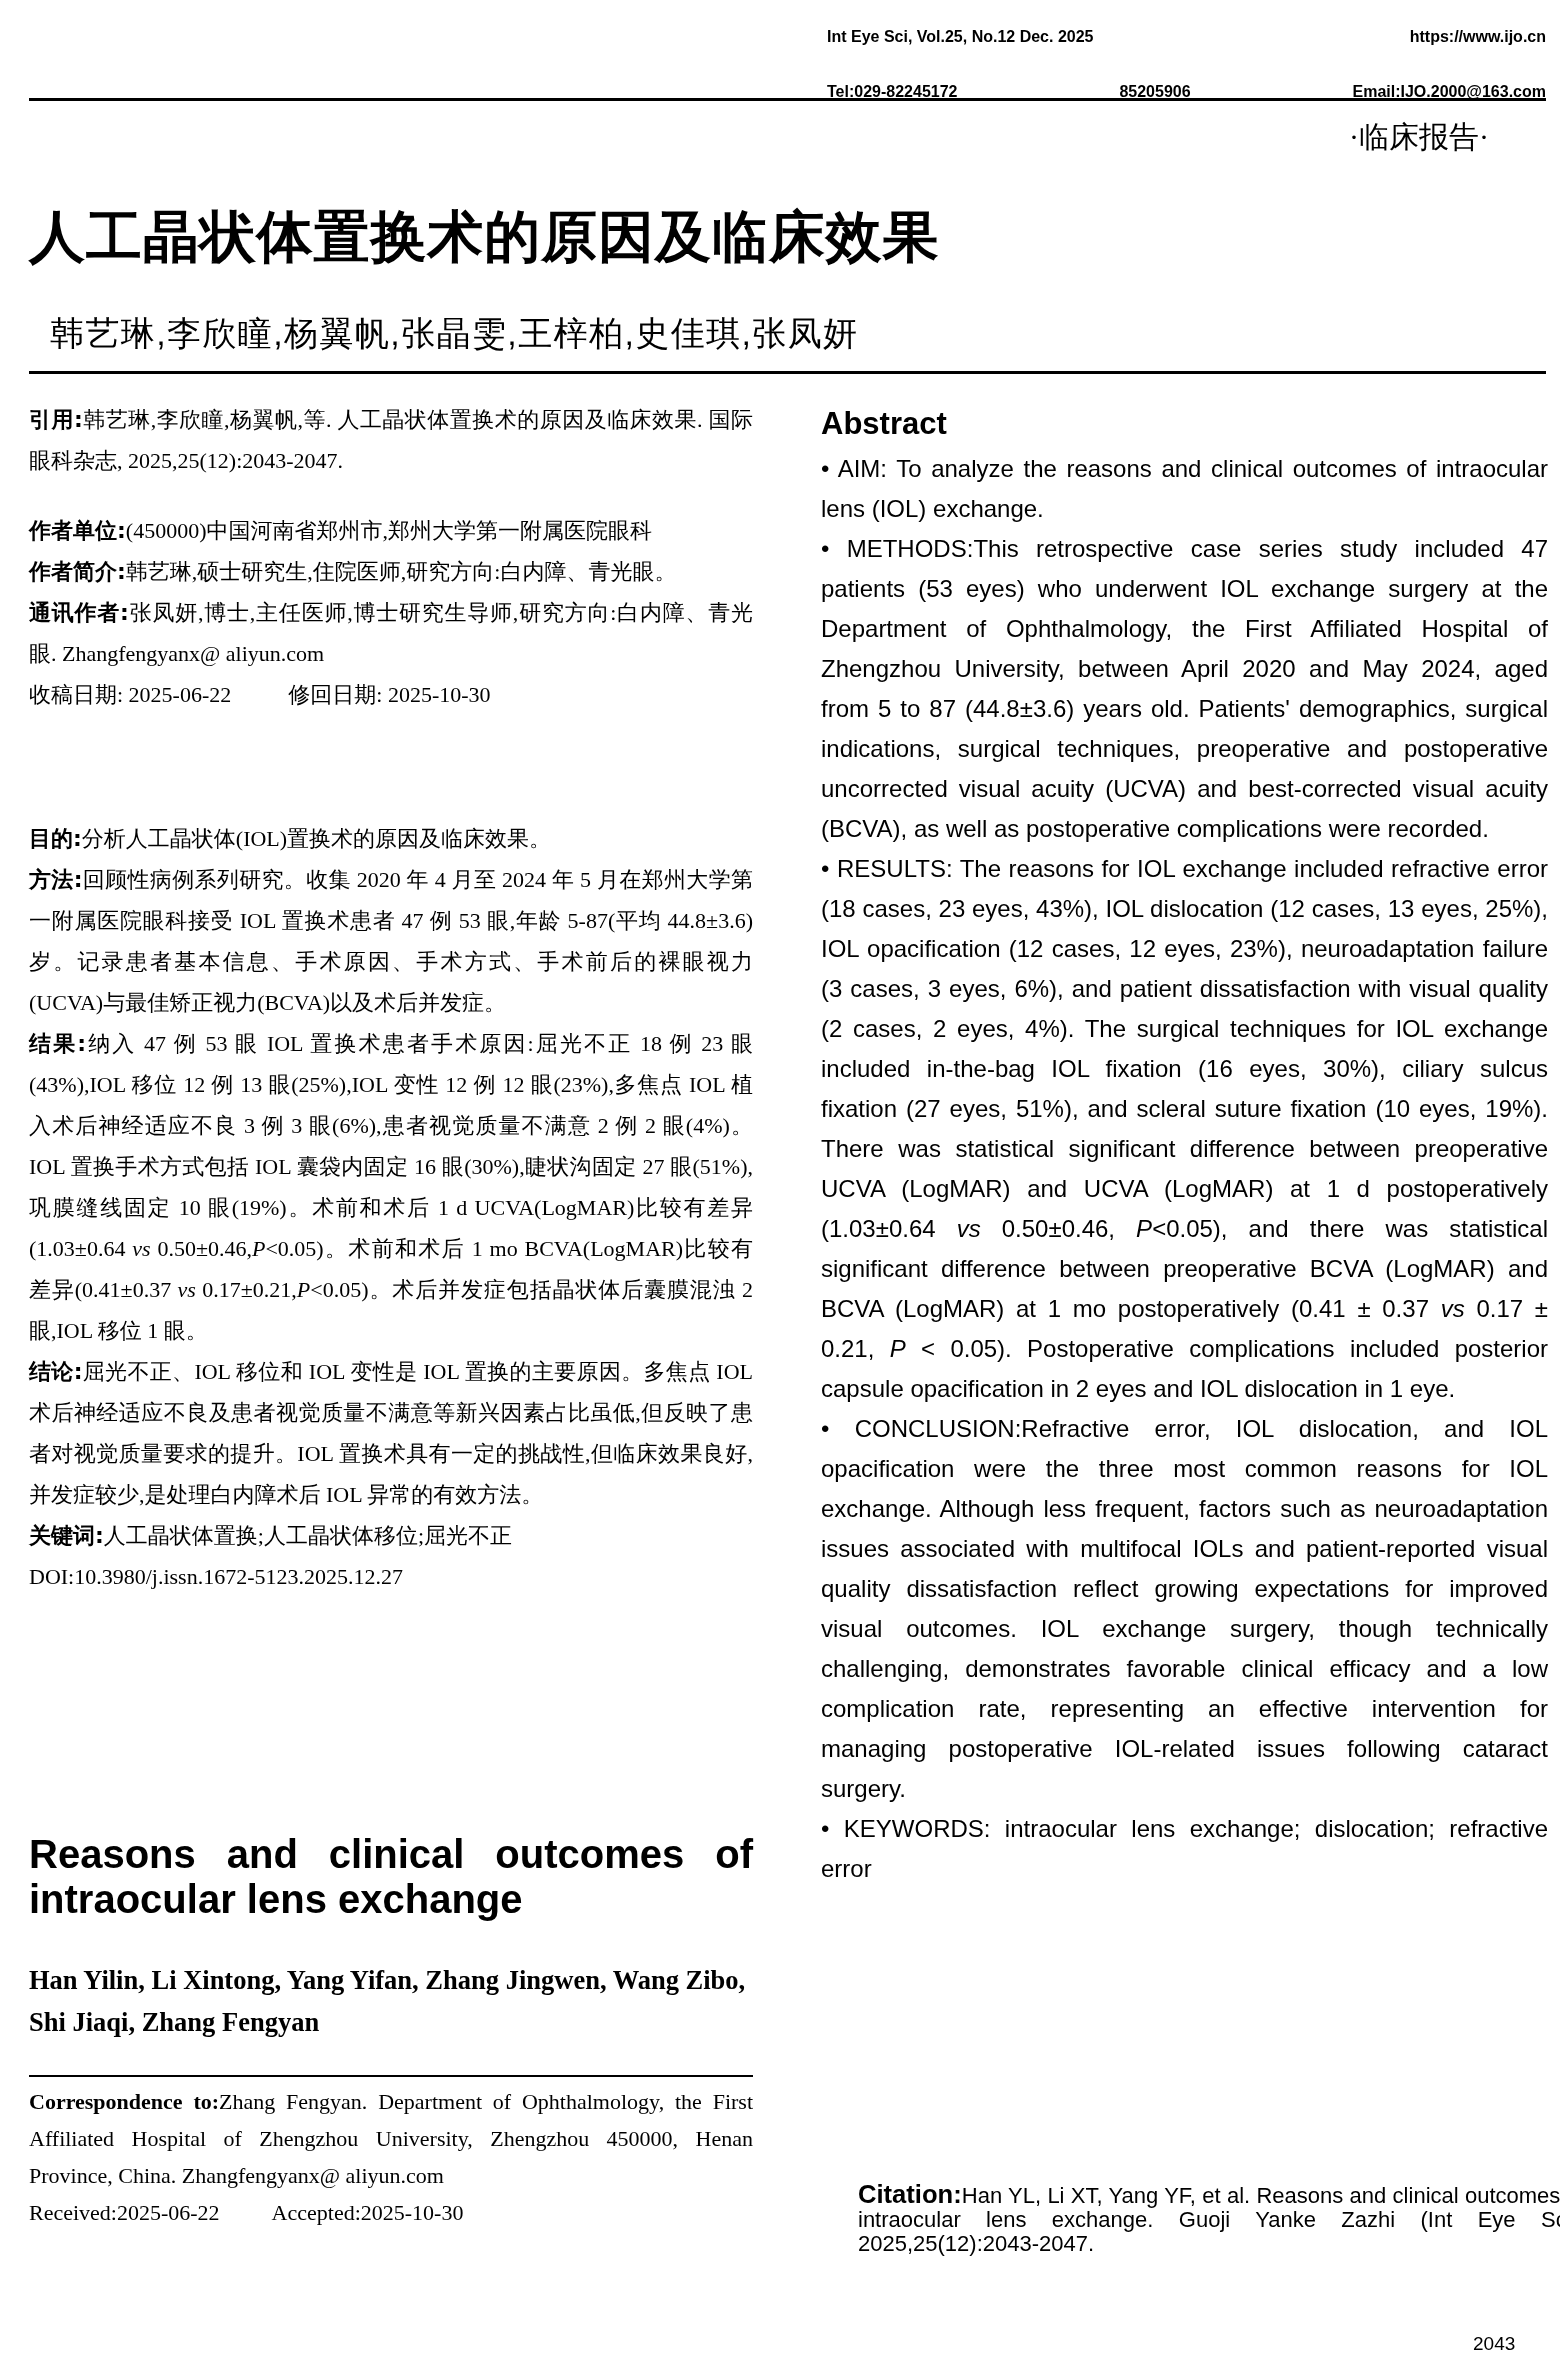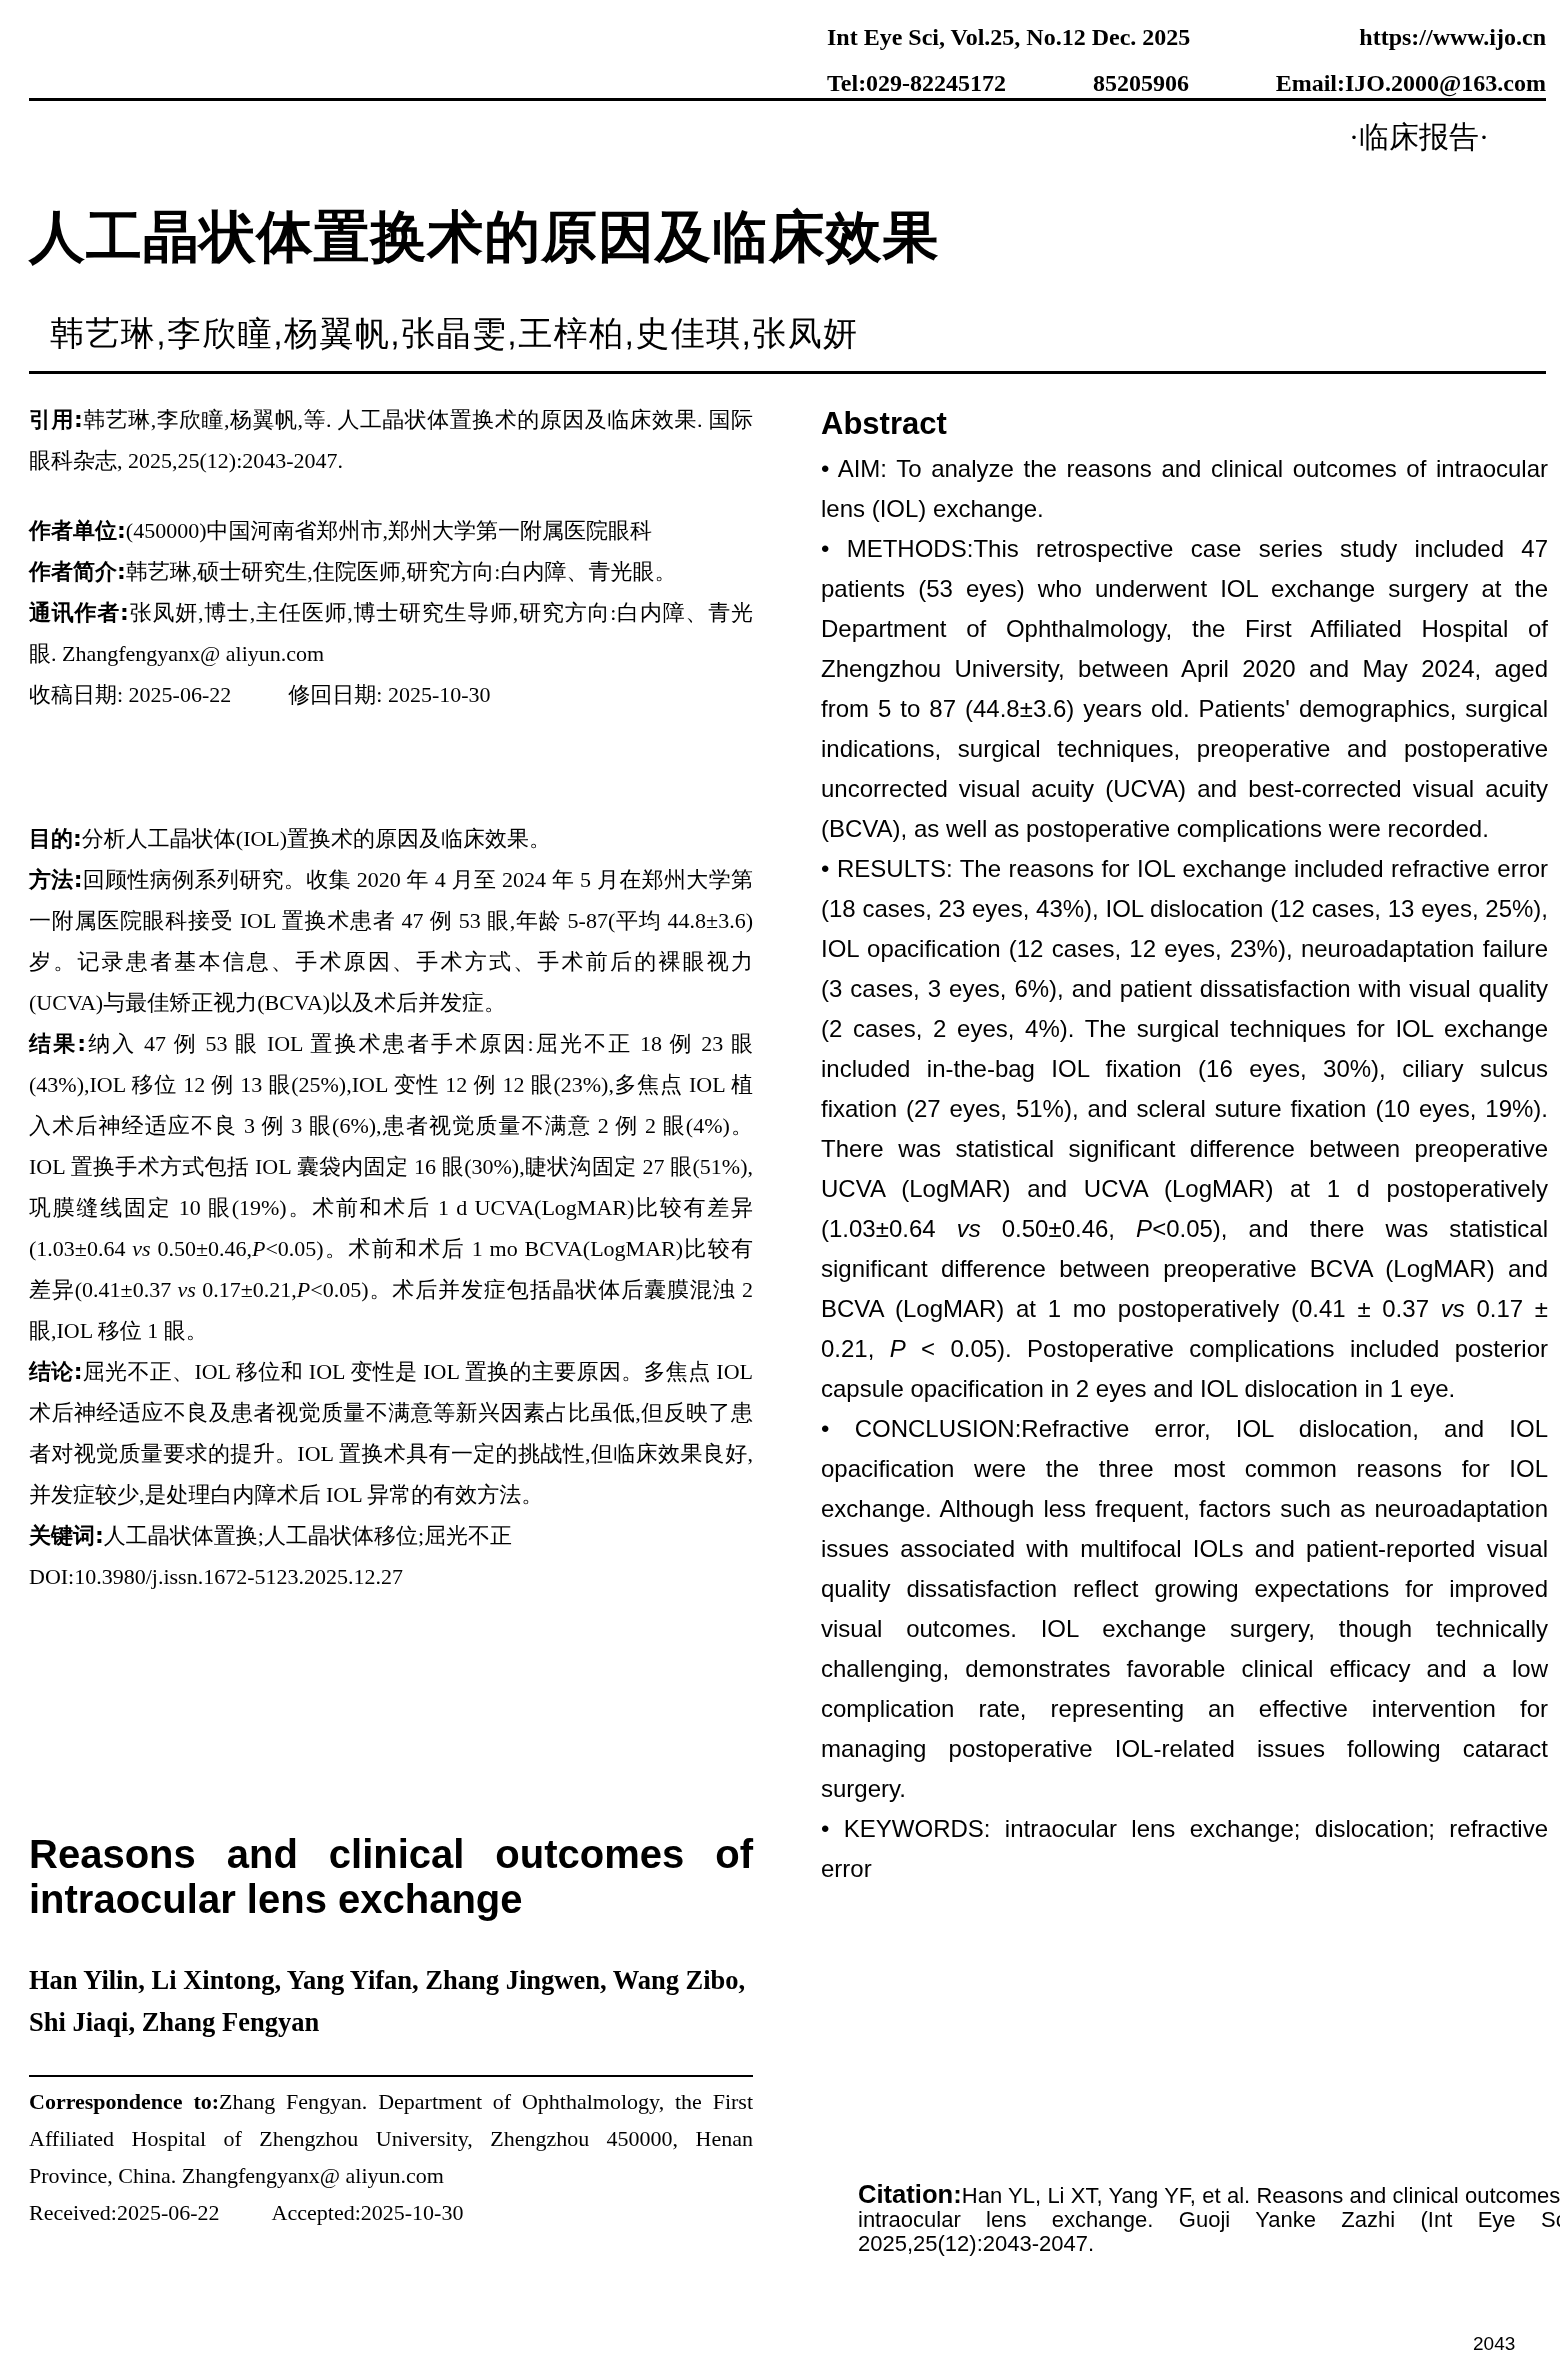--- a/index.html
+++ b/index.html
@@ -1,20 +1,20 @@
 <!DOCTYPE html>
 <html style="font-size:7.6px"><head>
 <meta charset="utf-8">
 <style>
   html, body { margin: 0; padding: 0; background: #ffffff; }
   body { width: 1560px; height: 2366px; position: relative; overflow: hidden; color: #000; }
   .abs { position: absolute; }
 
   
-  .hdr { left: 827px; width: 719px; font-family: Liberation Serif, serif; font-weight: bold; font-size: 24px; line-height: 28px; }
+  .hdr { left: 827px; width: 719px; font-family: Liberation Sans, sans-serif; font-weight: bold; font-size: 16px; line-height: 28px; }
   .hdr-row { display: flex; justify-content: space-between; white-space: nowrap; }
   .hdr-rule { left: 29px; top: 98px; width: 1517px; height: 3.3px; background: #000; }
   .section-tag { right: 71px; top: 118px; font-family: "Liberation Serif", serif; font-size: 30px; line-height: 38px; }
 
   .title-cn { left: 29px; top: 204px; font-family: "DejaVu Sans", sans-serif; font-weight: bold; font-size: 56px; line-height: 66px; letter-spacing: 0.9px; }
   .authors-cn { left: 29px; top: 312px; font-family: Liberation Sans, sans-serif; font-size: 34px; line-height: 43px; letter-spacing: 1.4px; margin-left: 21px; }
   .main-rule { left: 29px; top: 371px; width: 1517px; height: 2.8px; background: #000; }
 
   
   .lcol { left: 29px; width: 724px; }
@@ -39,21 +39,21 @@
   i { font-style: italic; }
 </style>
 </head>
 <body>
 
 <div class="abs hdr" style="top:23px;">
   <div class="hdr-row">
     <span>Int Eye Sci, Vol.25, No.12 Dec. 2025</span>
     <span>https://www.ijo.cn</span>
   </div>
-  <div class="hdr-row" style="margin-top:18px;align-items:flex-end;">
+  <div class="hdr-row" style="margin-top:27px;align-items:flex-end;">
     <span>Tel:029-82245172</span>
     <span>85205906</span>
     <span>Email:IJO.2000@163.com</span>
   </div>
 </div>
 <div class="abs hdr-rule"></div>
 <div class="abs section-tag">·临床报告·</div>
 
 <div class="abs title-cn">人工晶状体置换术的原因及临床效果</div>
 <div class="abs authors-cn">韩艺琳,李欣瞳,杨翼帆,张晶雯,王梓柏,史佳琪,张凤妍</div>

